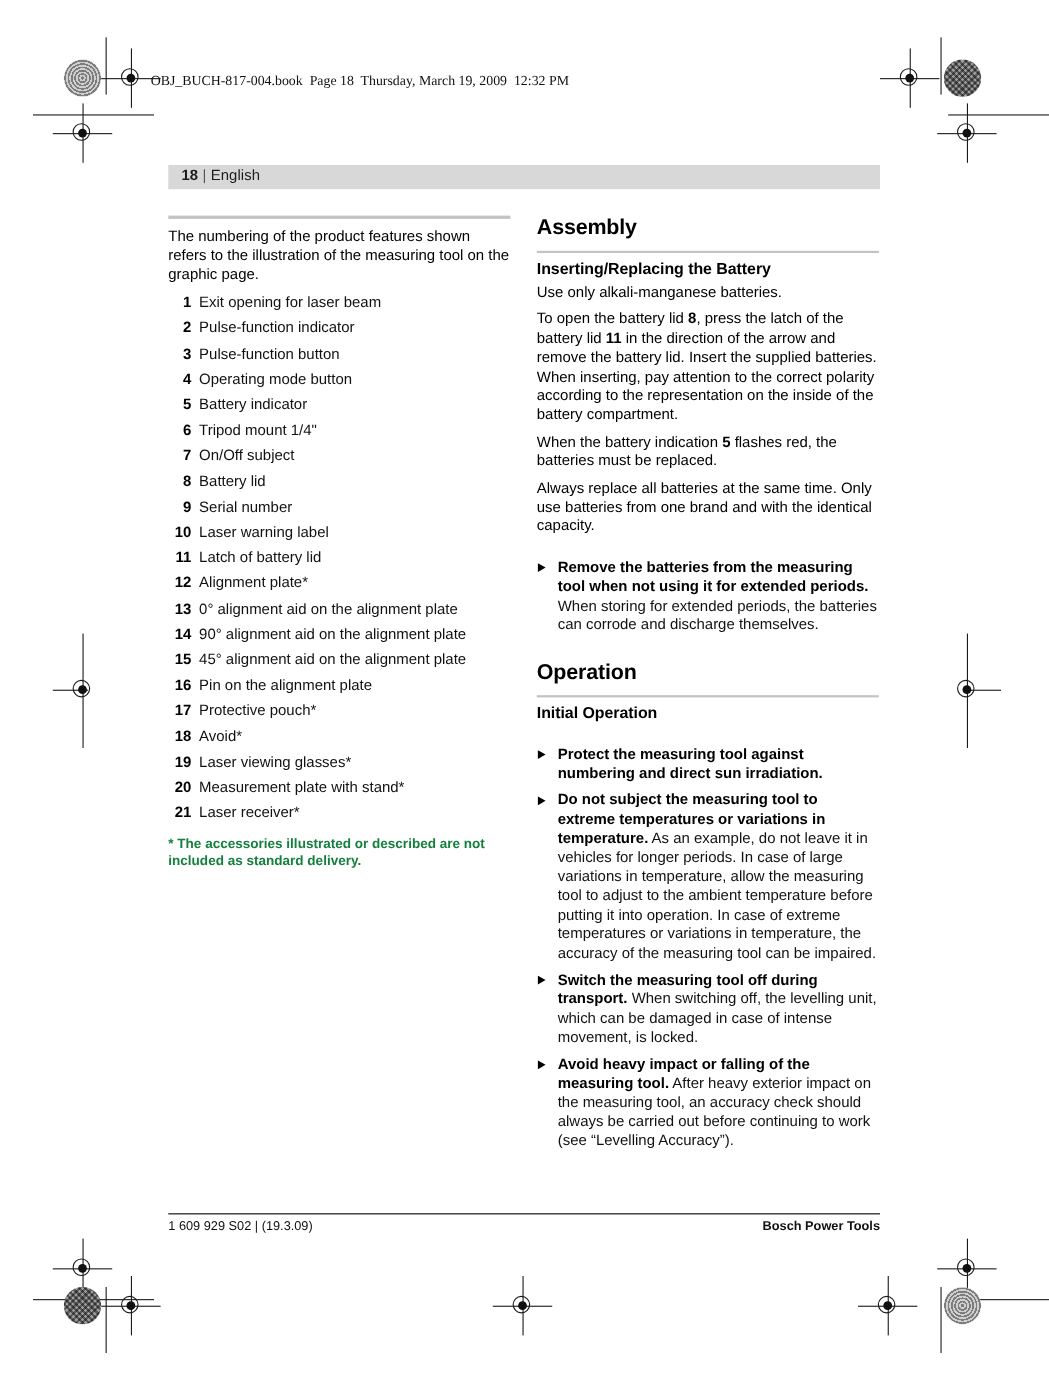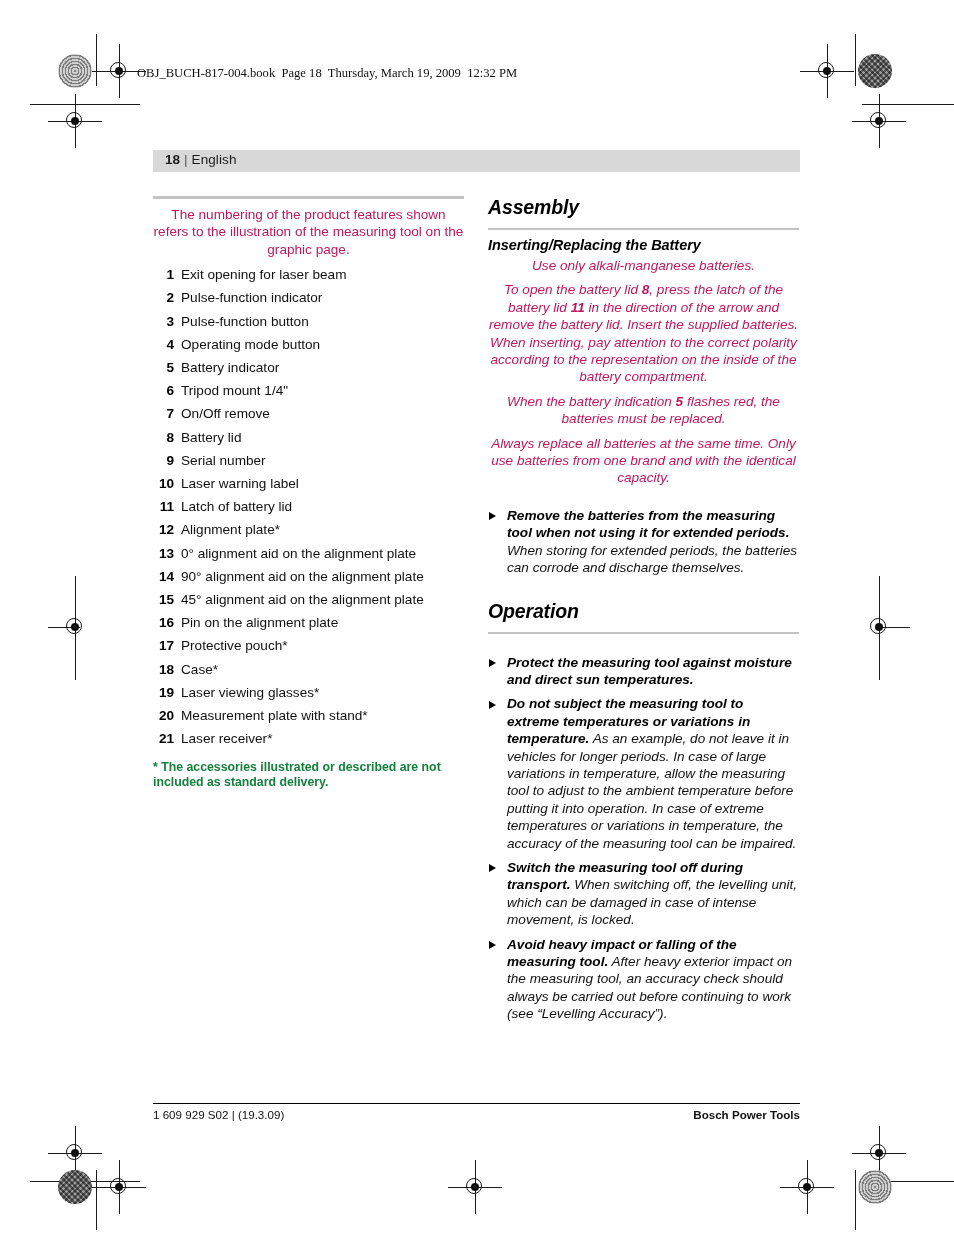--- a/index.html
+++ b/index.html
@@ -107,21 +107,21 @@
     color: #555555;
     font-weight: normal;
   }
 
   .col {
     position: absolute;
     top: 196px;
     width: 311px;
   }
   .col-left  { left: 153px; }
-  .col-right { left: 488px; font-style: italic; }
+  .col-right { left: 488px; }
 
   .rule {
     height: 3px;
     background: #c3c3c3;
     margin: 0 0 7px 0;
   }
   .rule.thin {
     height: 2px;
     background: #c3c3c3;
   }
@@ -138,22 +138,21 @@
     font-weight: bold;
     margin: 0 0 4px 0;
     letter-spacing: -0.05px;
     color: #000;
   }
 
   p.body {
     font-size: 13.6px;
     line-height: 17.4px;
     margin: 0 0 7px 0;
-    color: #be185d;
-    text-align: center;
+    color: #000000;
   }
   p.body b { font-weight: bold; }
 
   
   ul.features {
     list-style: none;
     margin: 8px 0 0 0;
     padding: 0;
   }
   ul.features li {
@@ -346,32 +345,32 @@
   <div class="col col-left">
     <div class="rule"></div>
     <p class="body">The numbering of the product features shown refers to the illustration of the measuring tool on the graphic page.</p>
     <ul class="features" id="features-list">
         <li><span class="num">1</span><span>Exit opening for laser beam</span></li>
         <li><span class="num">2</span><span>Pulse-function indicator</span></li>
         <li><span class="num">3</span><span>Pulse-function button</span></li>
         <li><span class="num">4</span><span>Operating mode button</span></li>
         <li><span class="num">5</span><span>Battery indicator</span></li>
         <li><span class="num">6</span><span>Tripod mount 1/4"</span></li>
-        <li><span class="num">7</span><span>On/Off remove</span></li>
+        <li><span class="num">7</span><span>On/Off subject</span></li>
         <li><span class="num">8</span><span>Battery lid</span></li>
         <li><span class="num">9</span><span>Serial number</span></li>
         <li><span class="num">10</span><span>Laser warning label</span></li>
         <li><span class="num">11</span><span>Latch of battery lid</span></li>
         <li><span class="num">12</span><span>Alignment plate*</span></li>
         <li><span class="num">13</span><span>0° alignment aid on the alignment plate</span></li>
         <li><span class="num">14</span><span>90° alignment aid on the alignment plate</span></li>
         <li><span class="num">15</span><span>45° alignment aid on the alignment plate</span></li>
         <li><span class="num">16</span><span>Pin on the alignment plate</span></li>
         <li><span class="num">17</span><span>Protective pouch*</span></li>
-        <li><span class="num">18</span><span>Case*</span></li>
+        <li><span class="num">18</span><span>Avoid*</span></li>
         <li><span class="num">19</span><span>Laser viewing glasses*</span></li>
         <li><span class="num">20</span><span>Measurement plate with stand*</span></li>
         <li><span class="num">21</span><span>Laser receiver*</span></li>
       </ul>
     <p class="footnote">* The accessories illustrated or described are not included as standard delivery.</p>
   </div>
 
   <div class="col col-right">
 
     <h2 class="sect">Assembly</h2>
@@ -384,22 +383,23 @@
         <p class="body"><span>Always replace all batteries at the same time. Only use batteries from one brand and with the identical capacity.</span></p>
       </div>
     <ul class="warnings" id="assembly-warnings">
         <li><span class="tri"></span><b>Remove the batteries from the measuring tool when not using it for extended periods.</b><span> When storing for extended periods, the batteries can corrode and discharge themselves.</span></li>
       </ul>
 
     <div class="block-gap"></div>
 
     <h2 class="sect">Operation</h2>
     <div class="rule thin"></div>
+    <h3 class="sub">Initial Operation</h3>
     <ul class="warnings" id="operation-warnings">
-        <li><span class="tri"></span><b>Protect the measuring tool against moisture and direct sun temperatures.</b></li>
+        <li><span class="tri"></span><b>Protect the measuring tool against numbering and direct sun irradiation.</b></li>
         <li><span class="tri"></span><b>Do not subject the measuring tool to extreme temperatures or variations in temperature.</b><span> As an example, do not leave it in vehicles for longer periods. In case of large variations in temperature, allow the measuring tool to adjust to the ambient temperature before putting it into operation. In case of extreme temperatures or variations in temperature, the accuracy of the measuring tool can be impaired.</span></li>
         <li><span class="tri"></span><b>Switch the measuring tool off during transport.</b><span> When switching off, the levelling unit, which can be damaged in case of intense movement, is locked.</span></li>
         <li><span class="tri"></span><b>Avoid heavy impact or falling of the measuring tool.</b><span> After heavy exterior impact on the measuring tool, an accuracy check should always be carried out before continuing to work (see “Levelling Accuracy”).</span></li>
       </ul>
   </div>
 
   <div class="footer-rule"></div>
   <div class="footer-left">1 609 929 S02 | (19.3.09)</div>
   <div class="footer-right">Bosch Power Tools</div>
 

